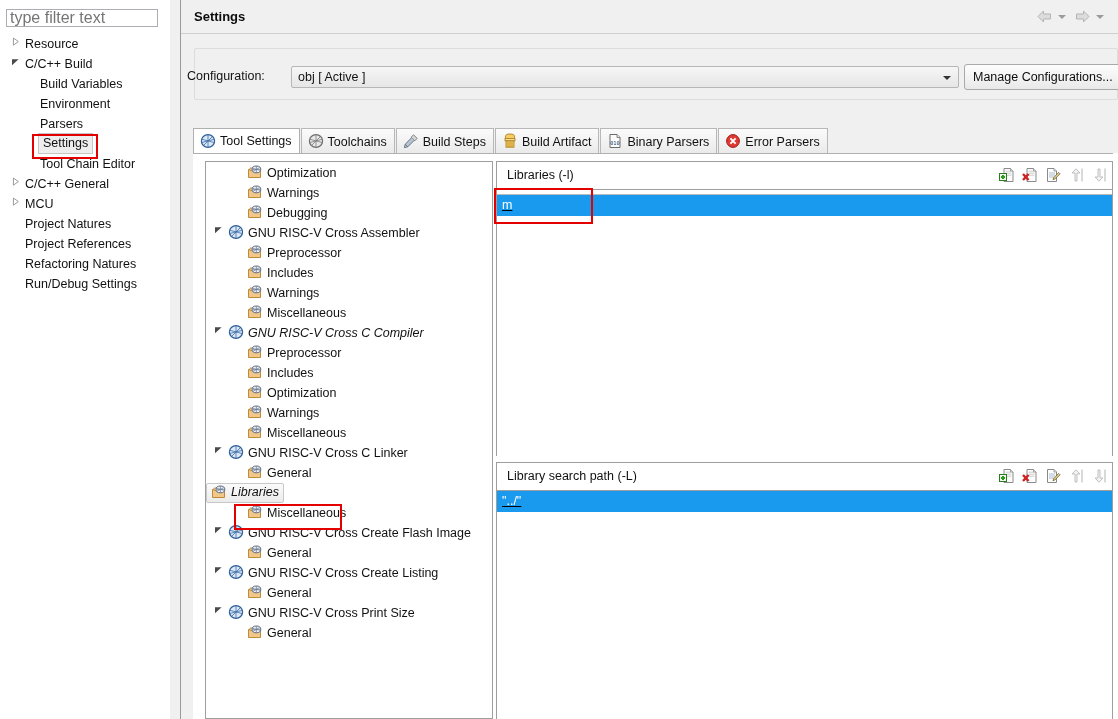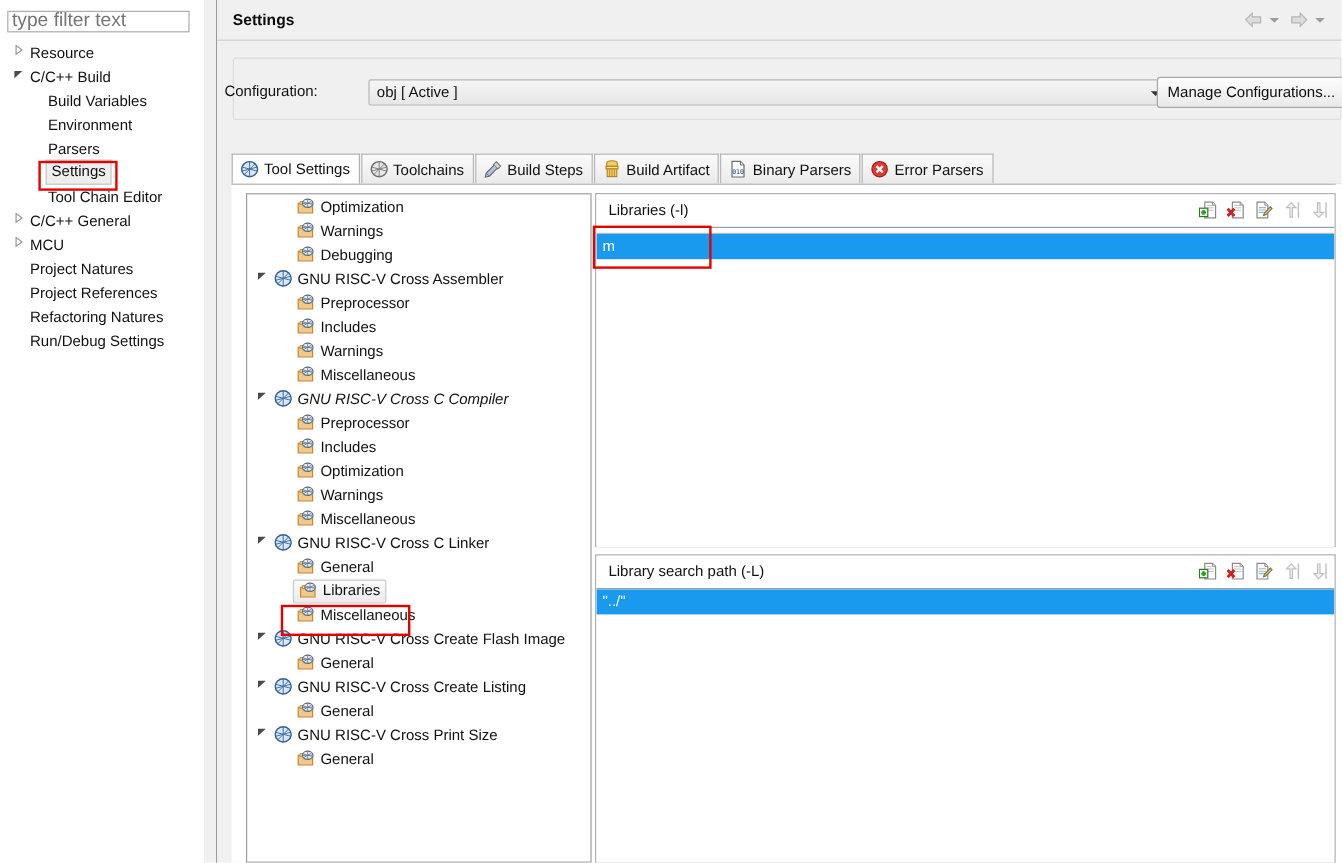--- a/index.html
+++ b/index.html
@@ -150,21 +150,21 @@
     box-sizing: border-box;
   }
   #config-label {
     position: absolute;
     left: 187px; top: 69px;
     font-size: 12.5px;
     color: #111;
   }
   #config-combo {
     position: absolute;
-    left: 307px; top: 66px;
+    left: 291px; top: 66px;
     width: 668px; height: 22px;
     box-sizing: border-box;
     border: 1px solid #b6b6b6;
     background: linear-gradient(#f6f6f6, #e6e6e6);
     border-radius: 2px;
   }
   #config-combo-text {
     position: absolute;
     left: 6px; top: 0;
     height: 20px; line-height: 20px;
@@ -282,20 +282,21 @@
     padding: 0 4px;
     height: 18px;
     line-height: 17px;
   }
   
   .opt-panel {
     position: absolute;
     border: 1px solid #9e9e9e;
     background: #ffffff;
     box-sizing: border-box;
+    text-decoration: underline;
   }
   .opt-head {
     position: relative;
     height: 27px;
     background: #ffffff;
     border-bottom: 1px solid #9e9e9e;
   }
   .opt-title {
     position: absolute;
     left: 10px; top: 0;
@@ -540,21 +541,21 @@
         </svg></span><span class="tool-inner" style="margin-left: 19px;"><span class="tool-icon"><svg width="16" height="16" viewBox="0 0 16 16">
             <ellipse cx="8" cy="8" rx="6.6" ry="6.3" fill="#dce8f6" stroke="#2d5e97" stroke-width="1.2"></ellipse>
             <path d="M1.6 6.2 L14.4 9.6 M1.6 9.6 L14.4 6.2 M3.4 12.6 L12.6 3.4 M8 1.7 L8 14.3" stroke="#3a6da8" stroke-width=".8" fill="none"></path>
           </svg></span><span class="tool-text">GNU RISC-V Cross C Linker</span></span></div>
     <div class="tool-row"><span class="tool-inner" style="margin-left: 38px;"><span class="tool-icon"><svg width="16" height="16" viewBox="0 0 16 16">
             <path d="M1.5 5.5 L1.5 13.5 L13.5 13.5 L13.5 5.5 Z" fill="#f2c88a" stroke="#c08a35" stroke-width="1"></path>
             <path d="M3 4 L10.5 4 L13 6.5 L3 6.5 Z" fill="#fae0b4" stroke="#c08a35" stroke-width=".8"></path>
             <ellipse cx="9.4" cy="5.4" rx="4.4" ry="3.4" fill="#e9eef5" stroke="#5b6a80" stroke-width="1"></ellipse>
             <path d="M5.4 4.2 L13.4 6.4 M5.3 5.6 L13.6 5.3 M6.2 7.2 L12.6 3.6 M9.4 2 L9.4 8.8" stroke="#6c7d95" stroke-width=".7" fill="none"></path>
           </svg></span><span class="tool-text">General</span></span></div>
-    <div class="tool-row selected"><span class="tool-inner" style="margin-left: 38px;"><span class="tool-icon"><svg width="16" height="16" viewBox="0 0 16 16">
+    <div class="tool-row selected"><span class="tool-inner" style=" font-style: italic;"><span class="tool-icon"><svg width="16" height="16" viewBox="0 0 16 16">
             <path d="M1.5 5.5 L1.5 13.5 L13.5 13.5 L13.5 5.5 Z" fill="#f2c88a" stroke="#c08a35" stroke-width="1"></path>
             <path d="M3 4 L10.5 4 L13 6.5 L3 6.5 Z" fill="#fae0b4" stroke="#c08a35" stroke-width=".8"></path>
             <ellipse cx="9.4" cy="5.4" rx="4.4" ry="3.4" fill="#e9eef5" stroke="#5b6a80" stroke-width="1"></ellipse>
             <path d="M5.4 4.2 L13.4 6.4 M5.3 5.6 L13.6 5.3 M6.2 7.2 L12.6 3.6 M9.4 2 L9.4 8.8" stroke="#6c7d95" stroke-width=".7" fill="none"></path>
           </svg></span><span class="tool-text">Libraries</span></span></div>
     <div class="tool-row"><span class="tool-inner" style="margin-left: 38px;"><span class="tool-icon"><svg width="16" height="16" viewBox="0 0 16 16">
             <path d="M1.5 5.5 L1.5 13.5 L13.5 13.5 L13.5 5.5 Z" fill="#f2c88a" stroke="#c08a35" stroke-width="1"></path>
             <path d="M3 4 L10.5 4 L13 6.5 L3 6.5 Z" fill="#fae0b4" stroke="#c08a35" stroke-width=".8"></path>
             <ellipse cx="9.4" cy="5.4" rx="4.4" ry="3.4" fill="#e9eef5" stroke="#5b6a80" stroke-width="1"></ellipse>
             <path d="M5.4 4.2 L13.4 6.4 M5.3 5.6 L13.6 5.3 M6.2 7.2 L12.6 3.6 M9.4 2 L9.4 8.8" stroke="#6c7d95" stroke-width=".7" fill="none"></path>

